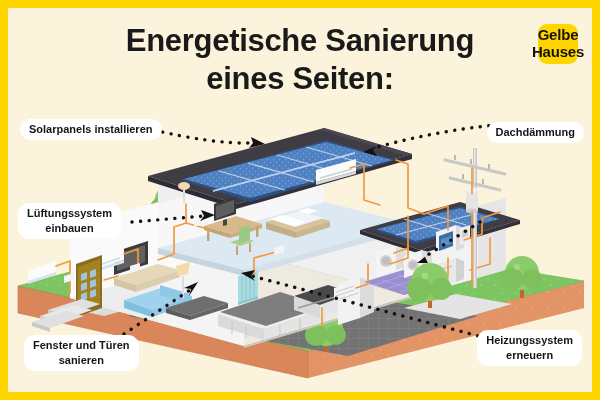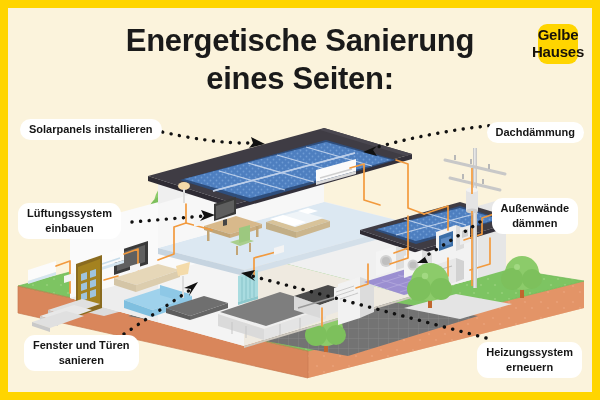--- a/index.html
+++ b/index.html
@@ -495,24 +495,20 @@
 
     <div class="callout center" style="left:16px; top:327px;">
       <span>Fenster und Türen</span>
       <span class="l2">sanieren</span>
     </div>
 
     <div class="callout" style="right:8px; top:114px;">
       <span>Dachdämmung</span>
     </div>
 
-    <div class="callout center" style="right:14px; top:190px;">
-      <span>Außenwände</span>
-      <span class="l2">dämmen</span>
-    </div>
-
-    <div class="callout center" style="right:10px; top:322px;margin-top:12px;">
+
+    <div class="callout center" style="right:10px; top:322px;">
       <span>Heizungssystem</span>
       <span class="l2">erneuern</span>
     </div>
 
   </div>
 </div>
 
 </body></html>

